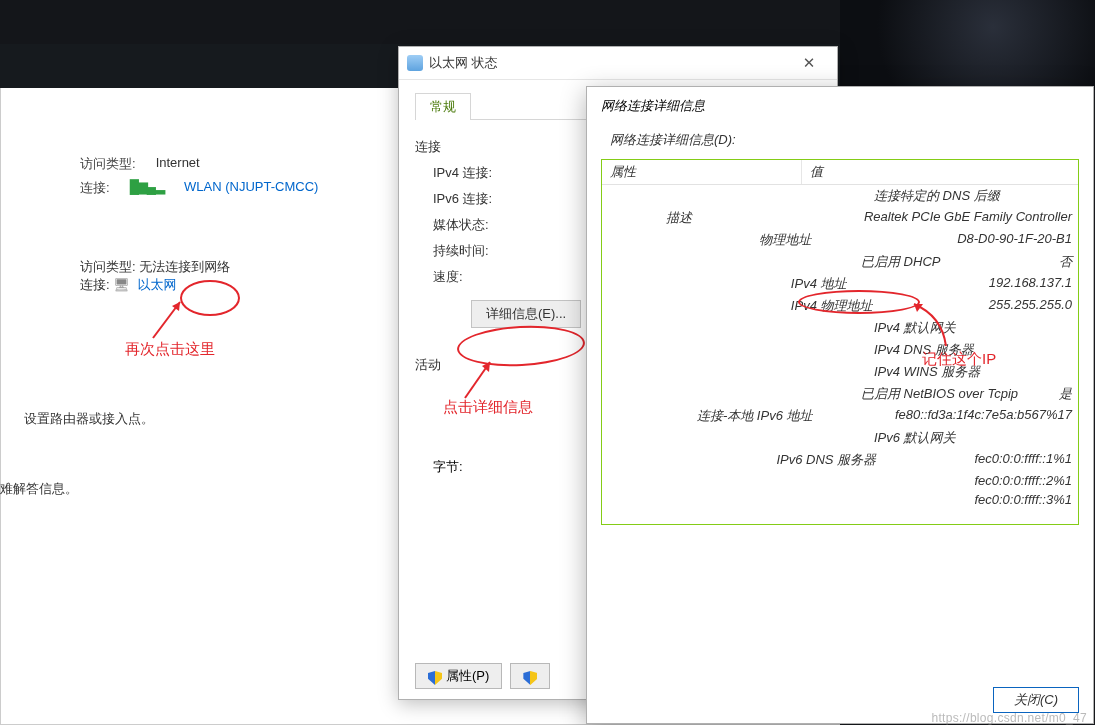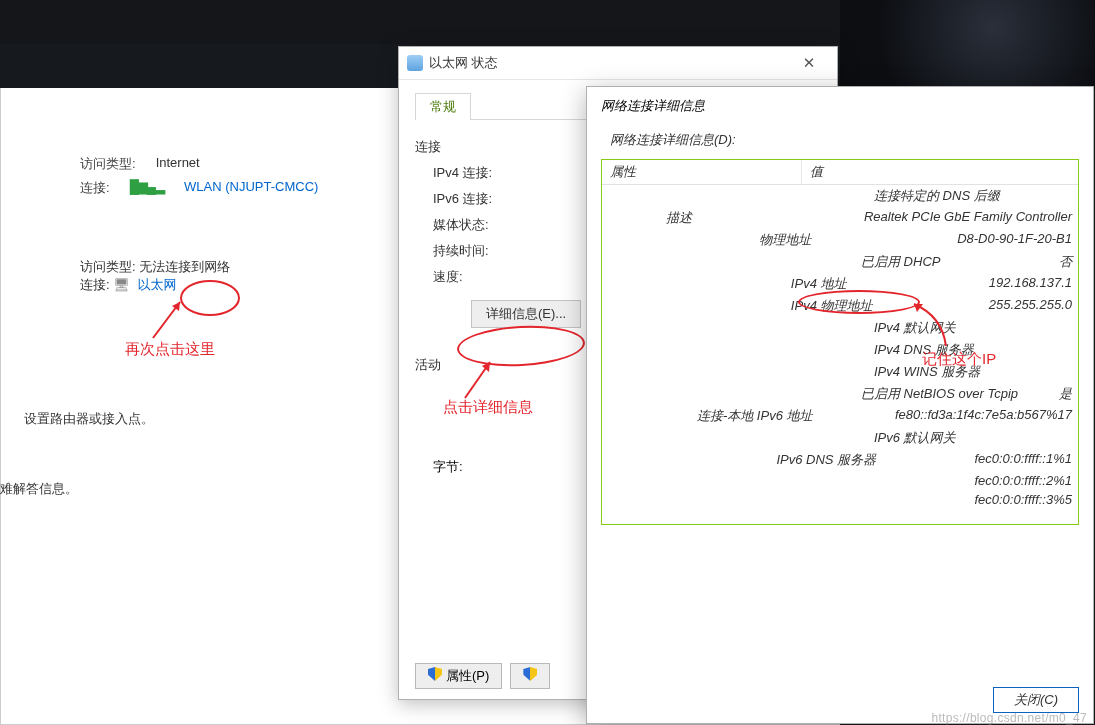--- a/index.html
+++ b/index.html
@@ -82,21 +82,21 @@
     padding:4px 14px;color:#333;
   }
   .activity-label{margin-top:28px;color:#333;}
   .bytes-row{display:flex;gap:60px;margin-top:36px;padding-left:18px;}
   .dlg-footer{
     position:absolute;bottom:10px;left:16px;right:16px;
     display:flex;gap:8px;
   }
   .shield-btn{
     border:1px solid #b8b8b8;background:#eee;
-    padding:3px 12px;display:flex;align-items:flex-start;gap:4px;
+    padding:3px 12px;display:flex;align-items:flex-end;gap:4px;
   }
   .shield{
     width:14px;height:14px;
     background:linear-gradient(90deg,#2b6dd6 50%,#f5c518 50%);
     clip-path:polygon(50% 0,100% 15%,100% 55%,50% 100%,0 55%,0 15%);
   }
 
   
   .dlg-details{
     position:absolute; left:586px; top:86px; width:508px; height:638px;
@@ -298,21 +298,21 @@
           <div class="drow">
             <div class="c1">IPv6 DNS 服务器</div>
             <div class="c2">fec0:0:0:ffff::1%1</div>
           </div>
           <div class="drow">
             <div class="c1"></div>
             <div class="c2">fec0:0:0:ffff::2%1</div>
           </div>
           <div class="drow">
             <div class="c1"></div>
-            <div class="c2">fec0:0:0:ffff::3%5</div>
+            <div class="c2">fec0:0:0:ffff::3%1</div>
           </div>
         </div>
     </div>
   </div>
   <div class="footer">
     <div class="win-btn">关闭(C)</div>
   </div>
 </div>
 
 <div class="annot-ellipse" style="left:798px;top:290px;width:122px;height:24px;"></div>

